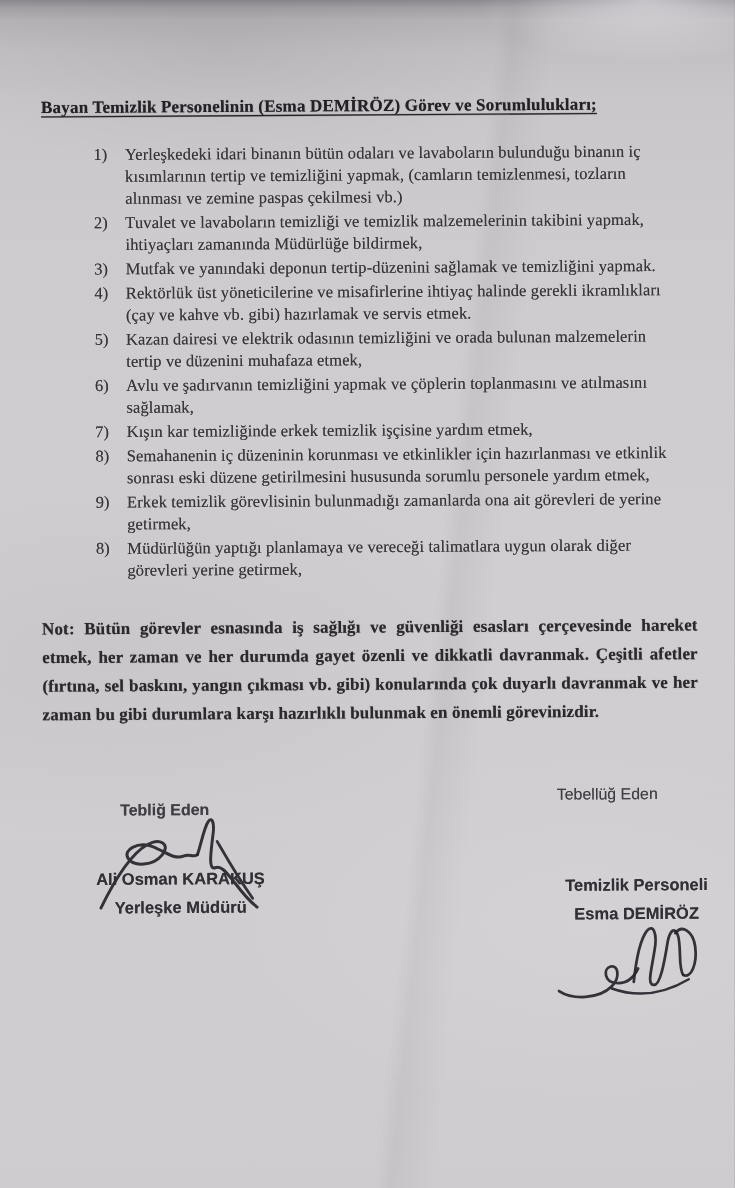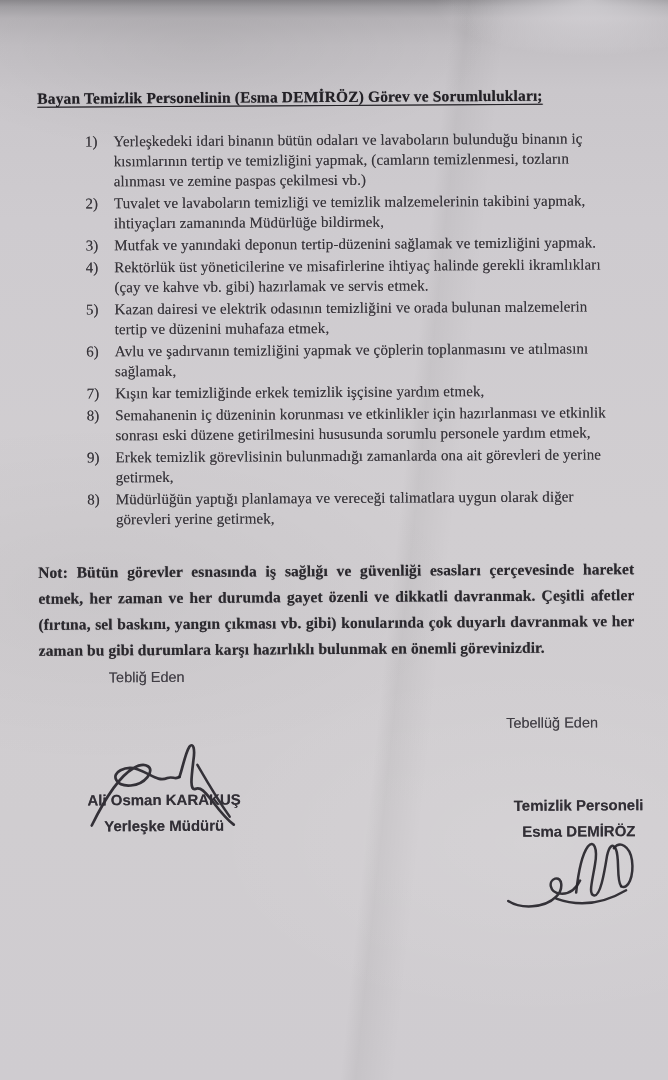--- a/index.html
+++ b/index.html
@@ -47,21 +47,21 @@
     letter-spacing:0.1px;
     text-shadow:0 0 0.7px rgba(40,38,44,0.6);
   }
   .sig-label{
     position:absolute;
     font-family:"Liberation Sans", sans-serif;
     font-size:14.5px;
     color:#403d44;
     text-shadow:0 0 0.6px rgba(55,52,60,0.55);
   }
-  .sig-label.left{top:668px;left:108px;}
+  .sig-label.left{top:728px;left:108px;font-weight:bold;}
   .sig-label.right{top:716px;left:505px;width:150px;text-align:left;}
   .sig-name{
     position:absolute;
     font-family:"Liberation Sans", sans-serif;
     font-weight:bold;
     font-size:15px;
     color:#322f36;
     text-align:center;
     line-height:26px;
     text-shadow:0 0 0.6px rgba(45,42,50,0.6);

